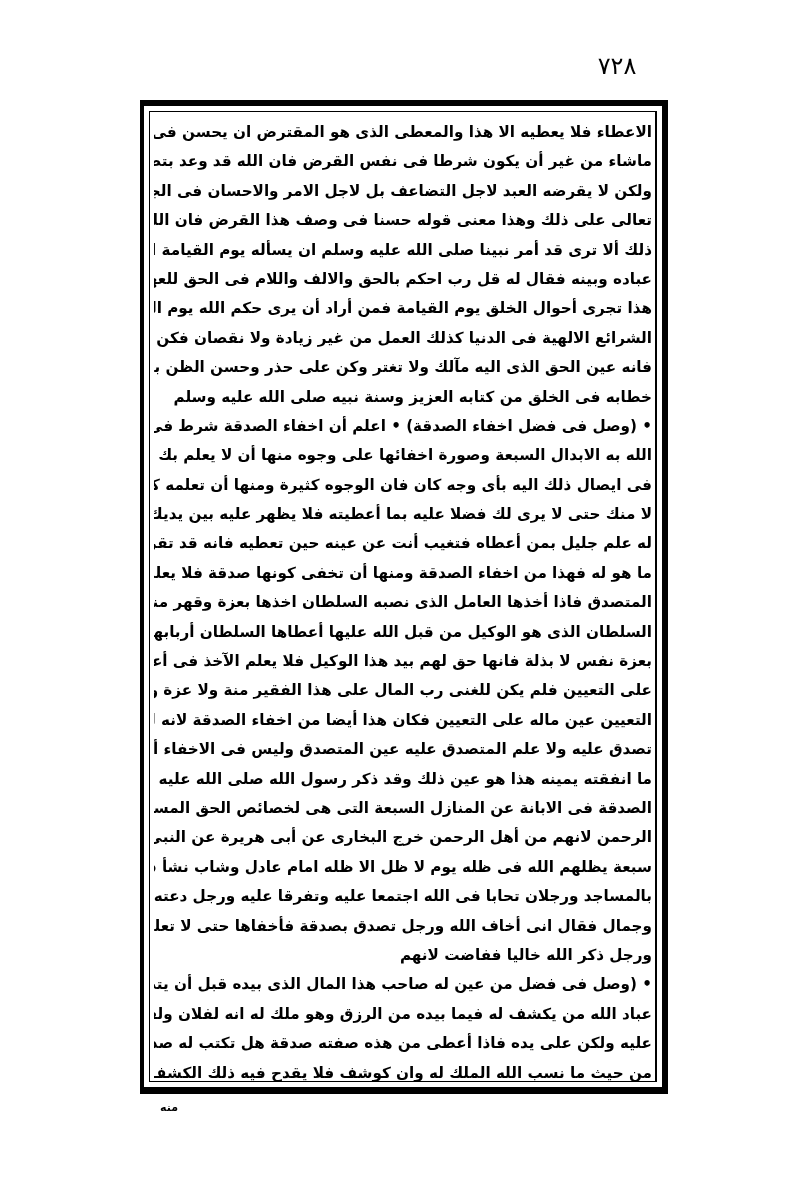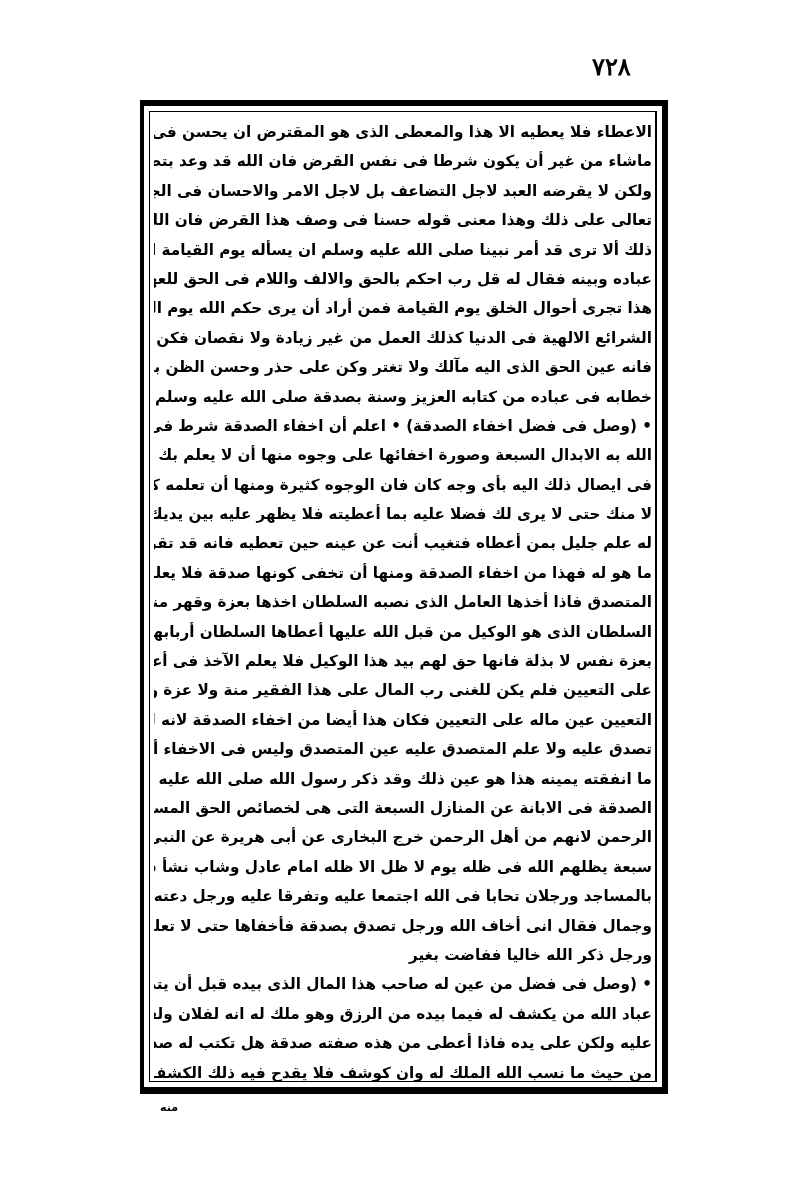--- a/index.html
+++ b/index.html
@@ -1,19 +1,19 @@
 <!DOCTYPE html>
 <html><head>
   <meta charset="utf-8">
   <style>
     html, body { margin:0; padding:0; background:#ffffff; }
     body { width:800px; height:1196px; position:relative; overflow:hidden;
            font-family:"DejaVu Sans", sans-serif; color:#000; }
-    .page-number { position:absolute; left:592px; top:52px; width:50px; text-align:left;
-                   font-family:"DejaVu Serif", serif; font-weight:bold; font-size:24px; direction:rtl; }
+    .page-number { position:absolute; left:592px; top:52px; width:50px; text-align:center;
+                   font-family:"DejaVu Serif", serif; font-weight:normal; font-size:24px; direction:rtl; }
     .frame { position:absolute; left:140px; top:100px; width:528px; height:994px;
              border-left:4px solid #000; border-right:6px solid #000;
              border-top:6px solid #000; border-bottom:7px solid #000; box-sizing:border-box; }
     .frame-inner { position:absolute; left:5px; right:5px; top:5px; bottom:5px;
                    border-left:1px solid #000; border-right:2px solid #000;
                    border-top:1px solid #000; border-bottom:1px solid #000; }
     .text-body { position:absolute; left:10px; right:10px; top:12px; direction:rtl;
                  font-family:"DejaVu Sans", sans-serif; font-weight:bold; font-size:15.2px; }
     .line { height:29.4px; line-height:29.4px; white-space:nowrap; overflow:hidden;
             text-align:justify; text-align-last:justify; }
@@ -31,40 +31,40 @@
   <div class="text-body">
     <div class="line">الاعطاء فلا يعطيه الا هذا والمعطى الذى هو المقترض ان يحسن فى الوفاء ويزيد فوق ذلك</div>
     <div class="line">ماشاء من غير أن يكون شرطا فى نفس القرض فان الله قد وعد بتضاعف الاجر فى القرض</div>
     <div class="line">ولكن لا يقرضه العبد لاجل التضاعف بل لاجل الامر والاحسان فى الجزاء يوم القيامة لله</div>
     <div class="line">تعالى على ذلك وهذا معنى قوله حسنا فى وصف هذا القرض فان الله يعاملنا بما شرع لنا لا بغير</div>
     <div class="line">ذلك ألا ترى قد أمر نبينا صلى الله عليه وسلم ان يسأله يوم القيامة ان يحكم بالحق الذى بعثه به بين</div>
     <div class="line">عباده وبينه فقال له قل رب احكم بالحق والالف واللام فى الحق للعهد وهو الذى بعث به وعلى</div>
     <div class="line">هذا تجرى أحوال الخلق يوم القيامة فمن أراد أن يرى حكم الله يوم القيامة فلينظر الى حكم</div>
     <div class="line">الشرائع الالهية فى الدنيا كذلك العمل من غير زيادة ولا نقصان فكن على بصيرة من شرعك</div>
     <div class="line">فانه عين الحق الذى اليه مآلك ولا تغتر وكن على حذر وحسن الظن بربك واعرف مواقع</div>
-    <div class="line short">خطابه فى عباده من كتابه العزيز وسنة بصدقة صلى الله عليه وسلم</div>
+    <div class="line short">خطابه فى الخلق من كتابه العزيز وسنة نبيه صلى الله عليه وسلم</div>
     <div class="line">• (وصل فى فضل اخفاء الصدقة) • اعلم أن اخفاء الصدقة شرط فى نيل المقام العالى الذى خص</div>
     <div class="line">الله به الابدال السبعة وصورة اخفائها على وجوه منها أن لا يعلم بك من تصدقت عليه وتتلطف</div>
     <div class="line">فى ايصال ذلك اليه بأى وجه كان فان الوجوه كثيرة ومنها أن تعلمه كيف يأخذ وأنه يأخذ من الله</div>
     <div class="line">لا منك حتى لا يرى لك فضلا عليه بما أعطيته فلا يظهر عليه بين يديك أثر ذلة ومسكنة ويحصل</div>
     <div class="line">له علم جليل بمن أعطاه فتغيب أنت عن عينه حين تعطيه فانه قد تقرر عنده انه ما يأخذ سوى</div>
     <div class="line">ما هو له فهذا من اخفاء الصدقة ومنها أن تخفى كونها صدقة فلا يعلم المتصدق عليه انه بين يدى</div>
     <div class="line">المتصدق فاذا أخذها العامل الذى نصبه السلطان اخذها بعزة وقهر منك فاذا حصلت بيد</div>
     <div class="line">السلطان الذى هو الوكيل من قبل الله عليها أعطاها السلطان أربابها الثمانية وأخذها أربابها</div>
     <div class="line">بعزة نفس لا بذلة فانها حق لهم بيد هذا الوكيل فلا يعلم الآخذ فى أعطيته من هو رب ذلك المال</div>
     <div class="line">على التعيين فلم يكن للغنى رب المال على هذا الفقير منة ولا عزة ولا يعرف هل وصل اليه على</div>
     <div class="line">التعيين عين ماله على التعيين فكان هذا أيضا من اخفاء الصدقة لانه لم يعلم المتصدق عين من</div>
     <div class="line">تصدق عليه ولا علم المتصدق عليه عين المتصدق وليس فى الاخفاء أخفى من هذا فلم تعلم شماله</div>
     <div class="line">ما انفقته يمينه هذا هو عين ذلك وقد ذكر رسول الله صلى الله عليه وسلم ما قلناه من اخفاء</div>
     <div class="line">الصدقة فى الابانة عن المنازل السبعة التى هى لخصائص الحق المستظلين يوم القيامة بظل عرش</div>
     <div class="line">الرحمن لانهم من أهل الرحمن خرج البخارى عن أبى هريرة عن النبى صلى الله عليه وسلم قال</div>
     <div class="line">سبعة يظلهم الله فى ظله يوم لا ظل الا ظله امام عادل وشاب نشأ فى عبادة الله ورجل قلبه معلق</div>
     <div class="line">بالمساجد ورجلان تحابا فى الله اجتمعا عليه وتفرقا عليه ورجل دعته امرأة ذات منصب</div>
     <div class="line">وجمال فقال انى أخاف الله ورجل تصدق بصدقة فأخفاها حتى لا تعلم شماله ما أنفقته يمينه</div>
-    <div class="line short">ورجل ذكر الله خاليا ففاضت بغير</div>
+    <div class="line short">ورجل ذكر الله خاليا ففاضت لانهم</div>
     <div class="line">• (وصل فى فضل من عين له صاحب هذا المال الذى بيده قبل أن يتصدق به عليه) • اعلم ان من</div>
     <div class="line">عباد الله من يكشف له فيما بيده من الرزق وهو ملك له انه لفلان ولفلان ويرى اسماء أصحابه</div>
     <div class="line">عليه ولكن على يده فاذا أعطى من هذه صفته صدقة هل تكتب له صدقة قلنا نعم تكتب له صدقة</div>
     <div class="line">من حيث ما نسب الله الملك له وان كوشف فلا يقدح فيه ذلك الكشف الا ترى الى المحتضر قد زال</div>
   </div>
 </div>
 
 <div class="margin-note">منه</div>
 
 </body></html>

